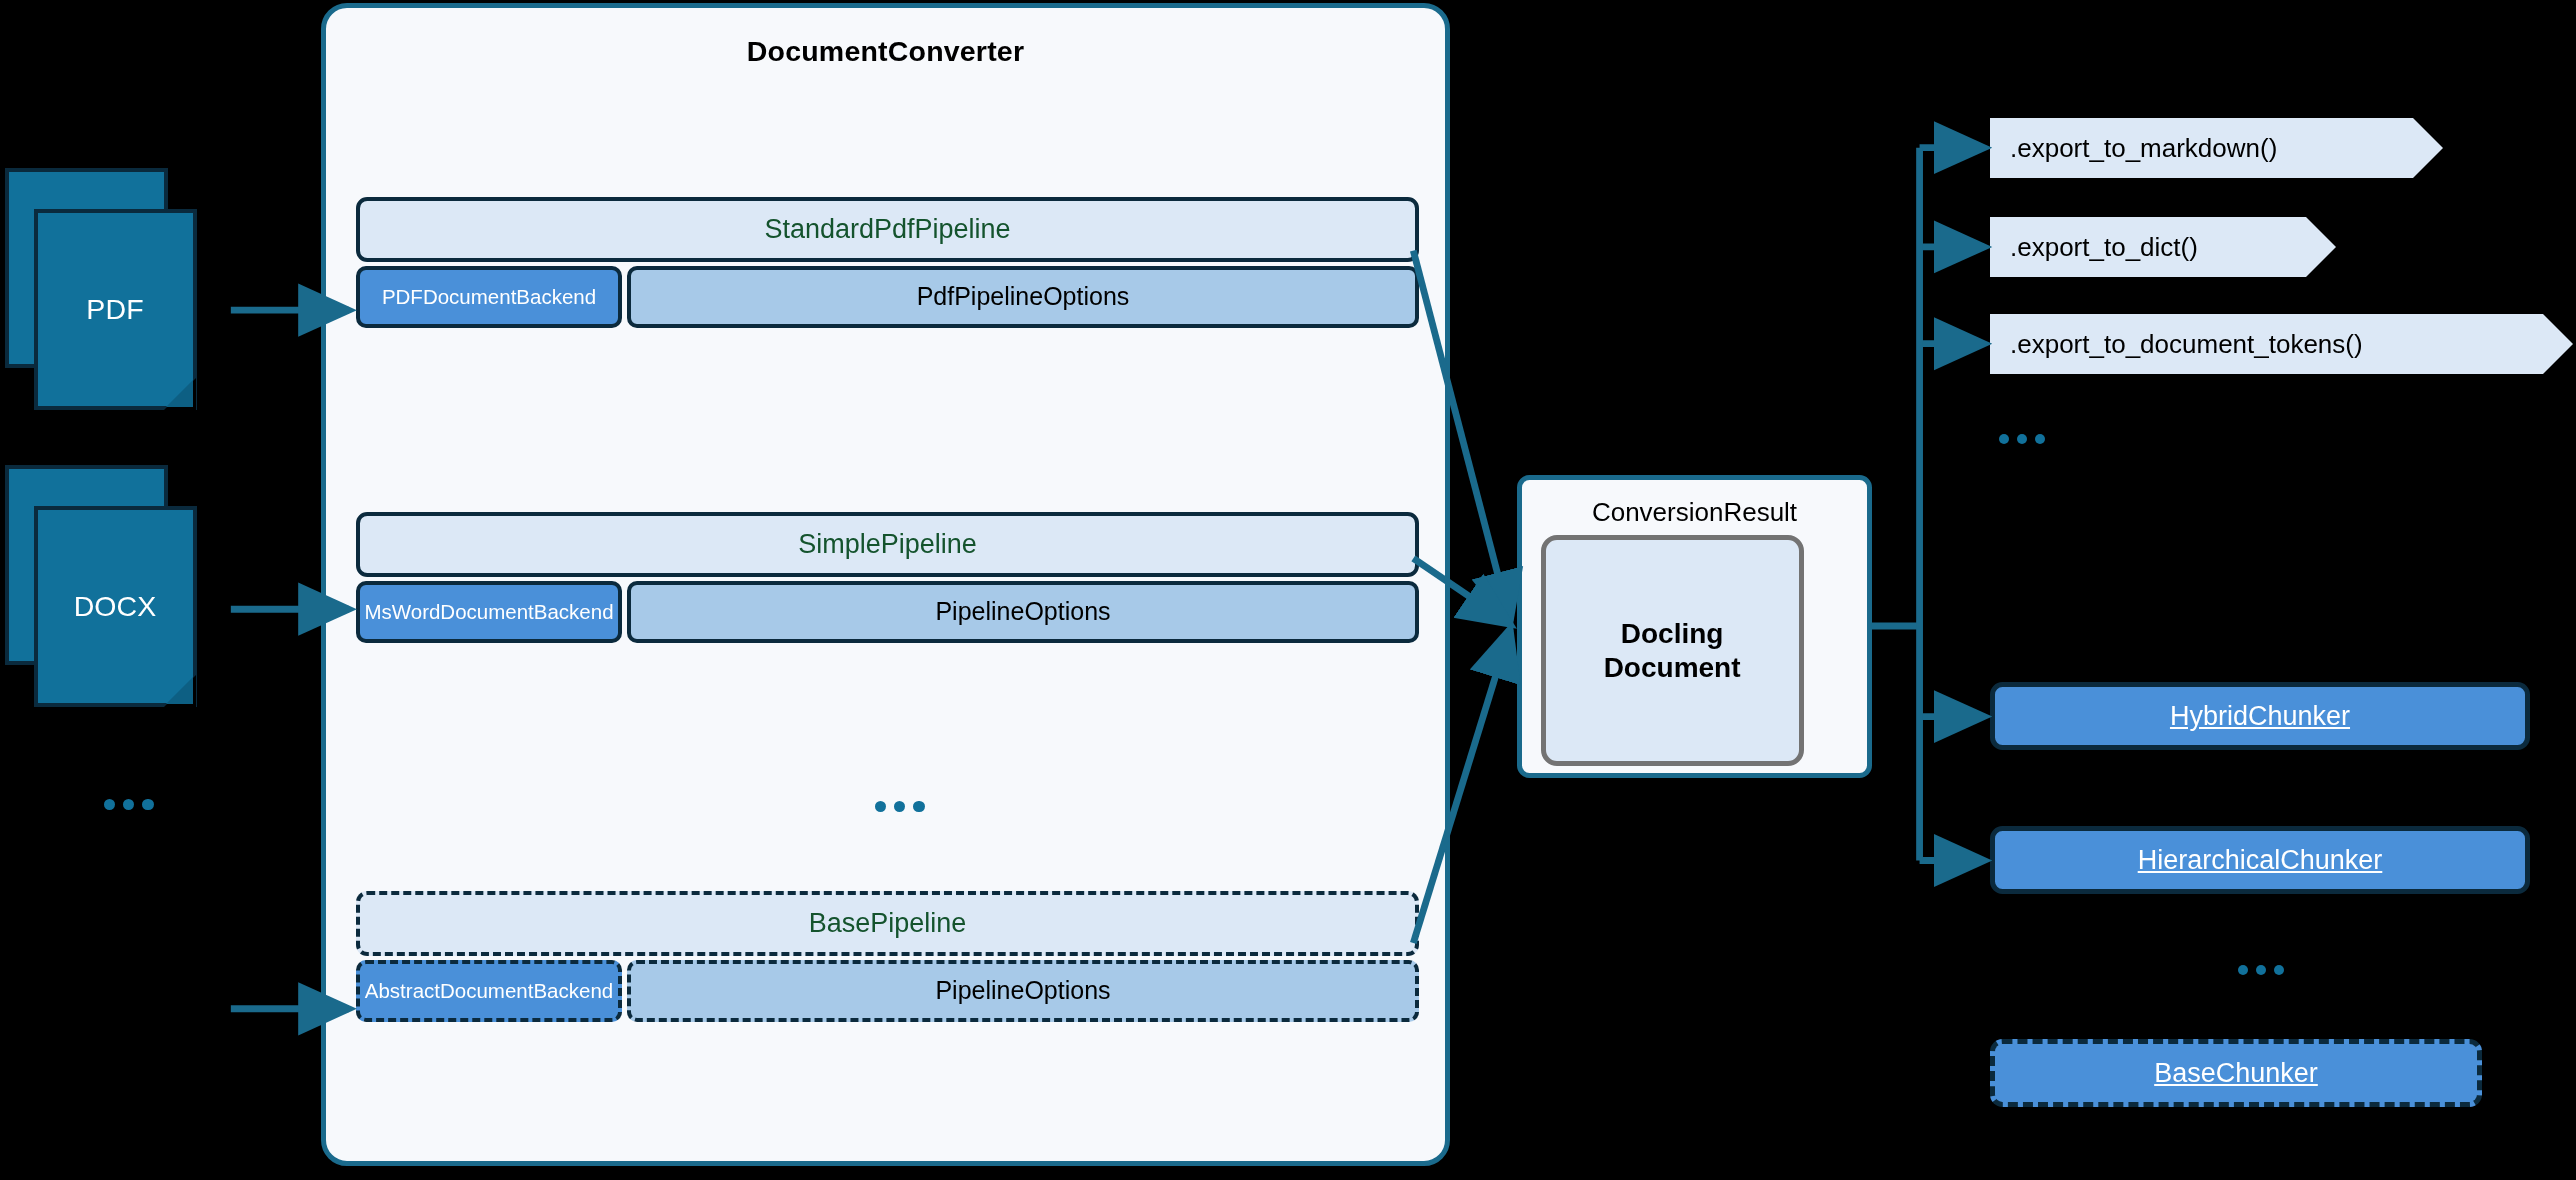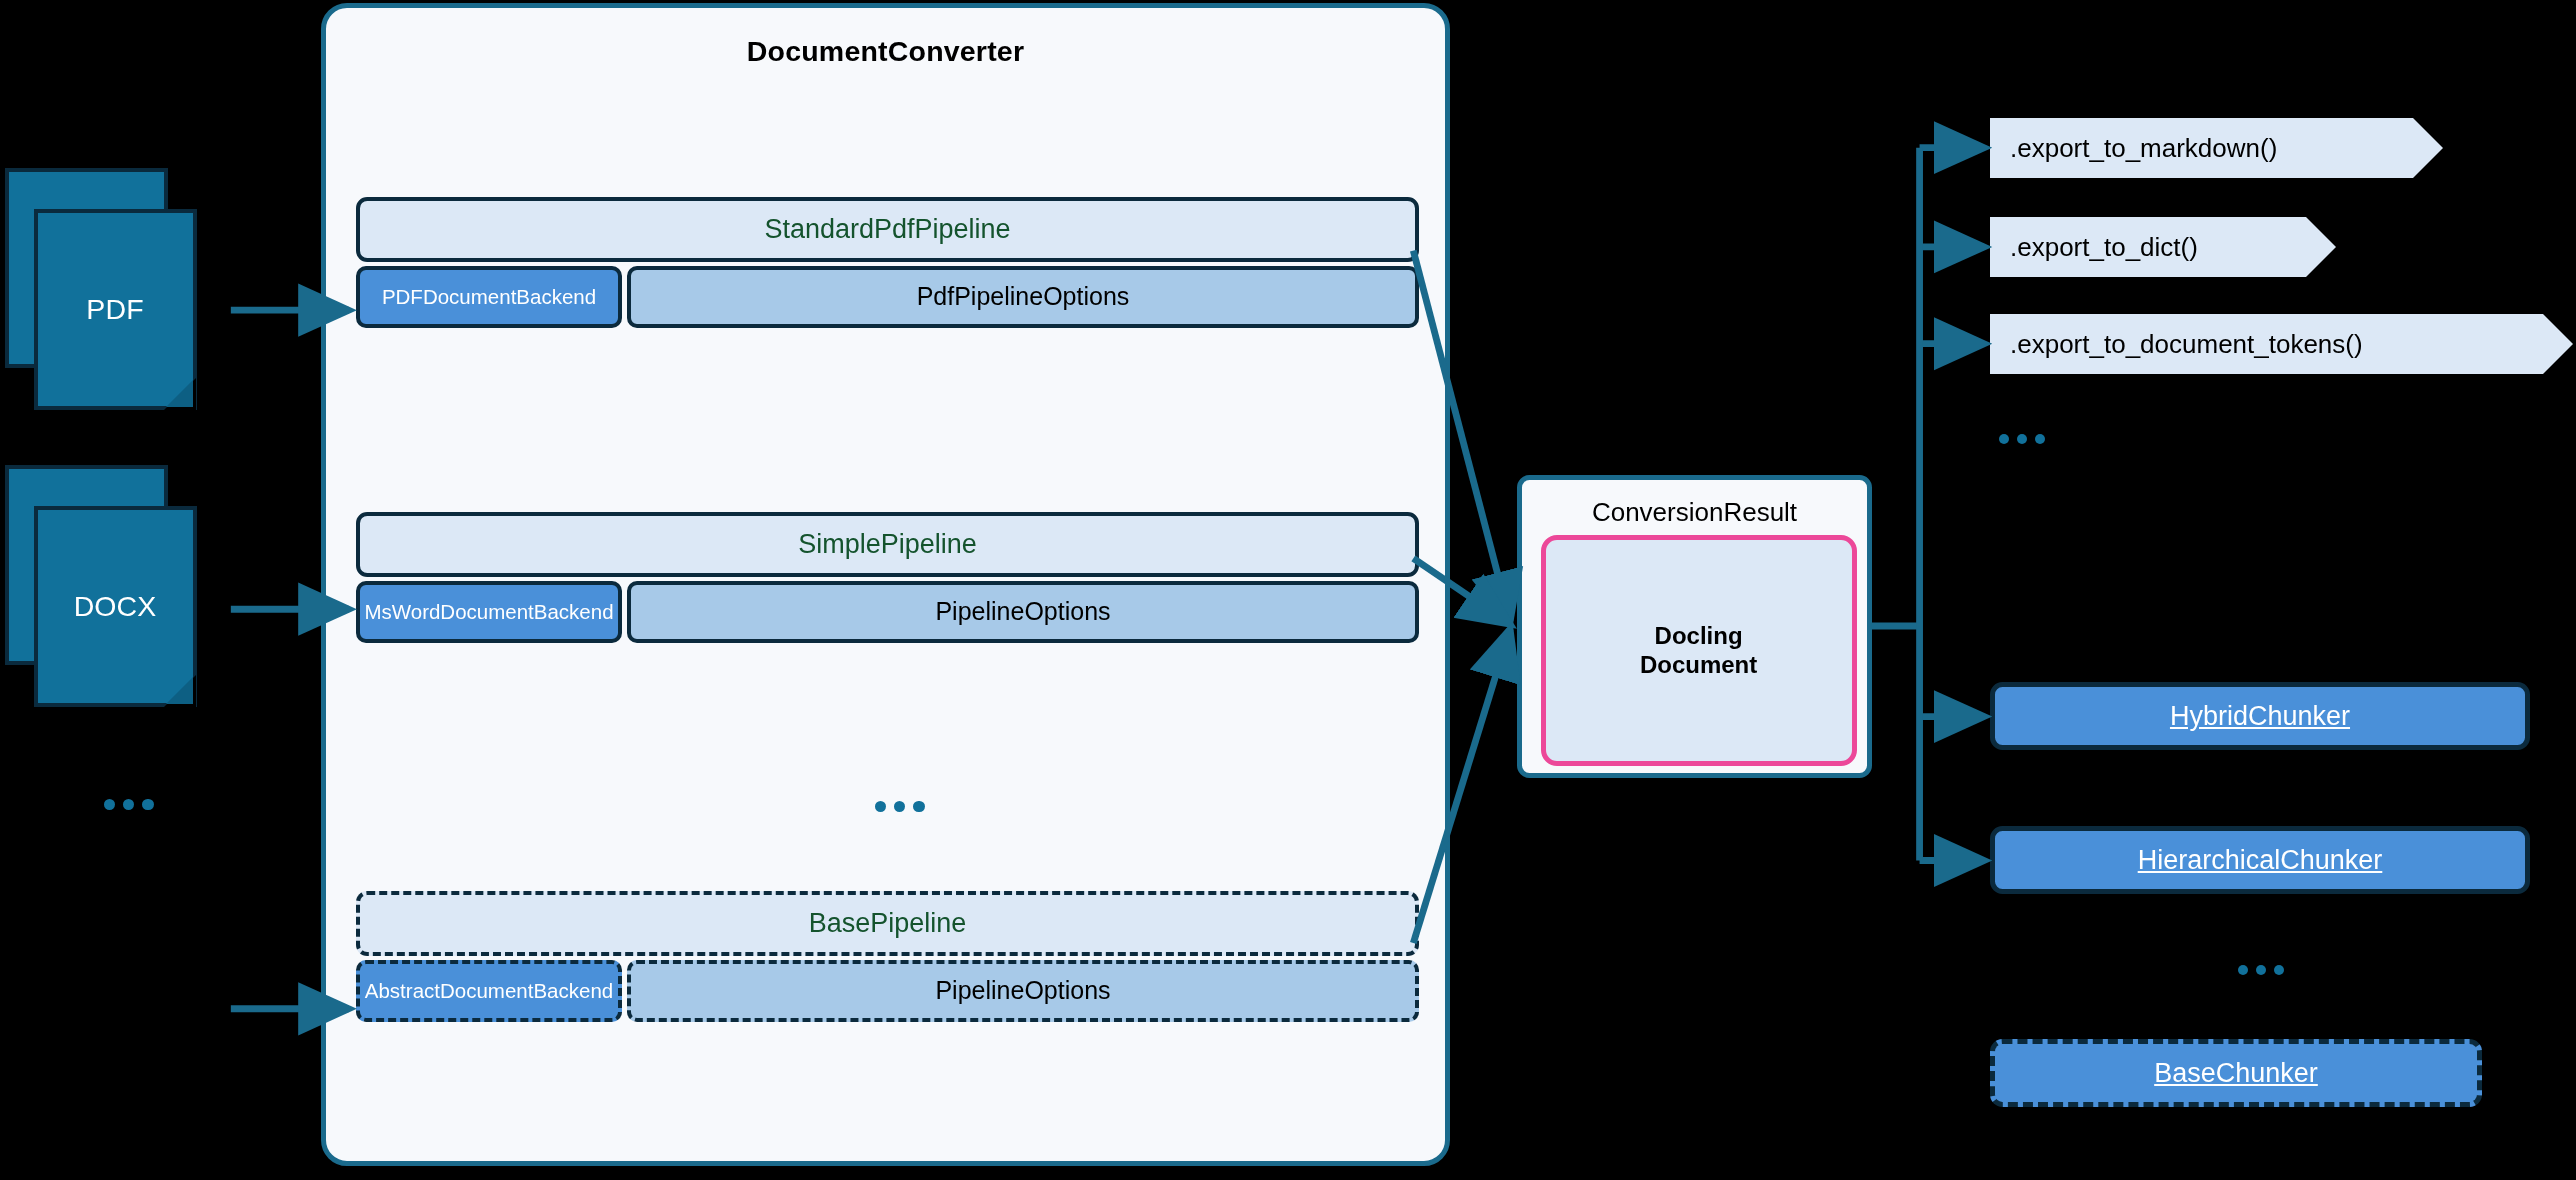--- a/index.html
+++ b/index.html
@@ -118,28 +118,28 @@
     border:5px solid #1A6A8C;
     border-radius:12.4px;
     box-sizing:border-box;
   }
   #convresult-label{
     position:absolute;left:0;top:11.2px;width:100%;
     text-align:center;font-size:26px;color:#000;margin-top:6px;
   }
   #docling{
     position:absolute;left:18.6px;top:55px;
-    width:316px;height:231px;
+    width:263px;height:231px;
     background:#DCE8F6;
-    border:5px solid #ec4899;
+    border:5px solid #737373;
     border-radius:16px;
     box-sizing:border-box;
     display:flex;align-items:center;justify-content:center;
     text-align:center;
-    font-size:24px;font-weight:bold;color:#000;
+    font-size:28px;font-weight:bold;color:#000;
     line-height:1.18;
   }
 
   
   .chev{
     position:absolute;height:60px;
     background:#DCE8F6;
     display:flex;align-items:center;
     padding-left:20px;
     box-sizing:border-box;

